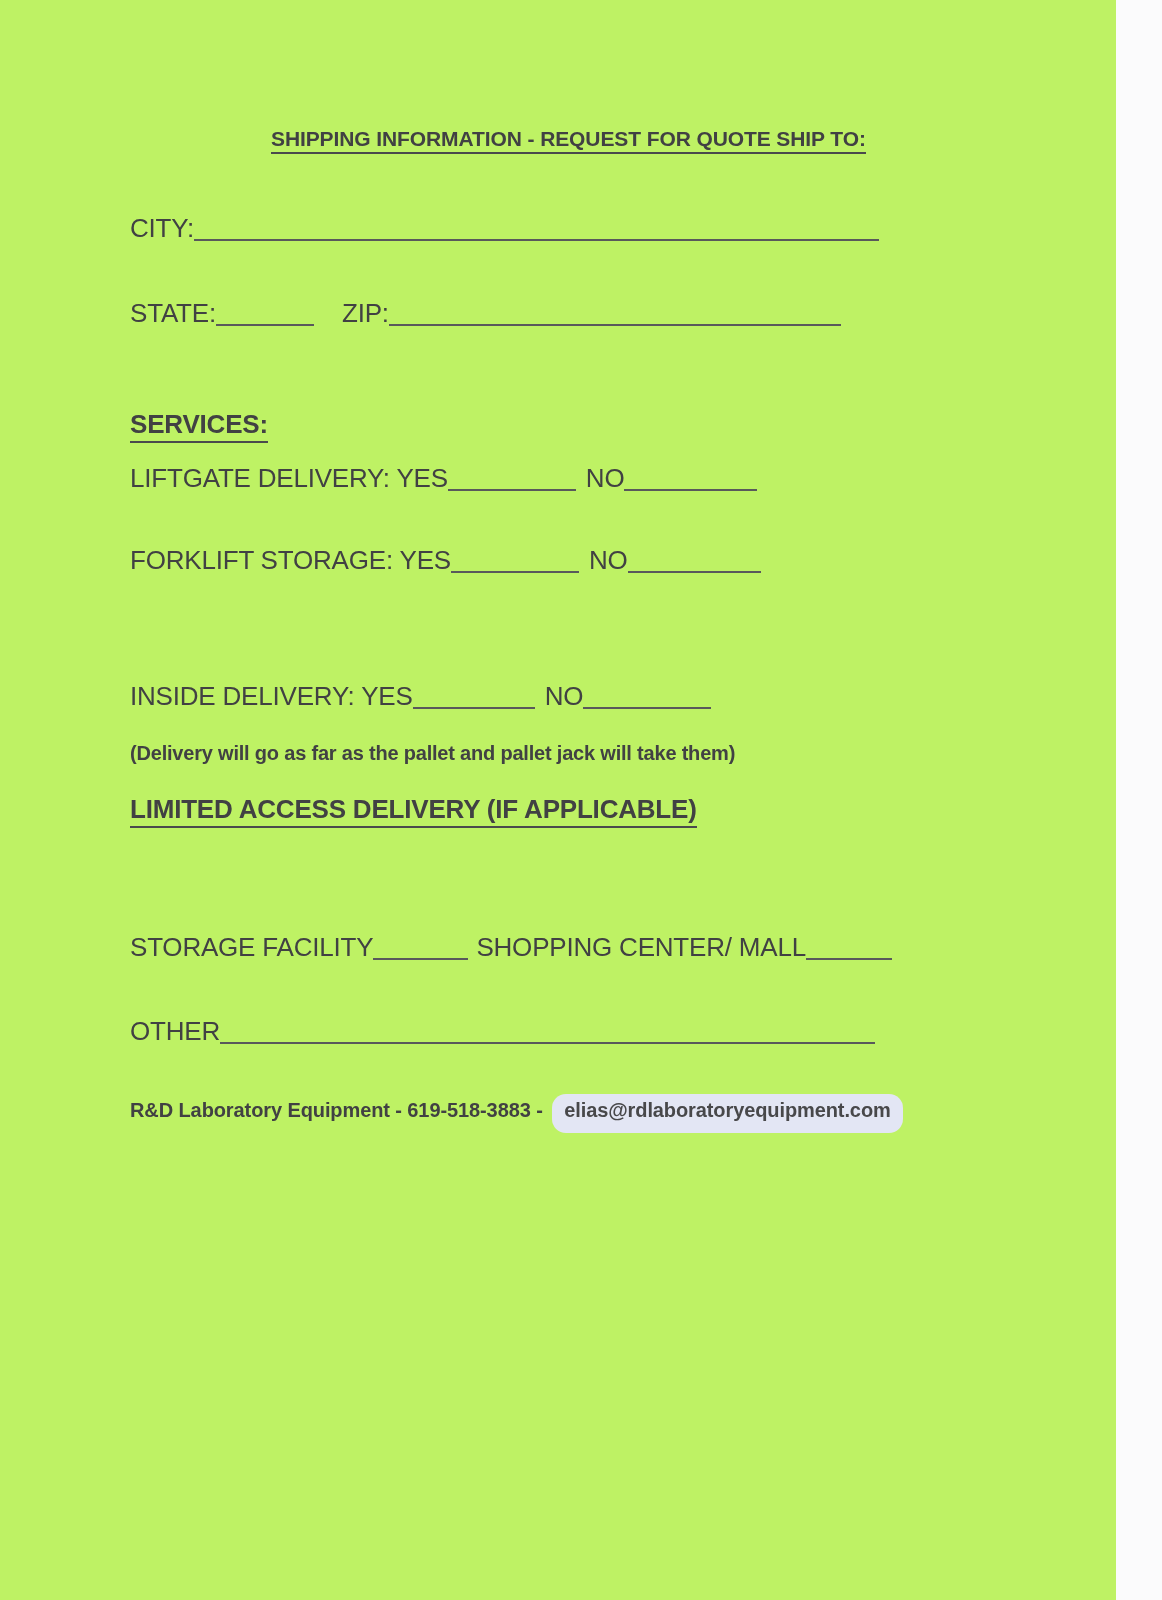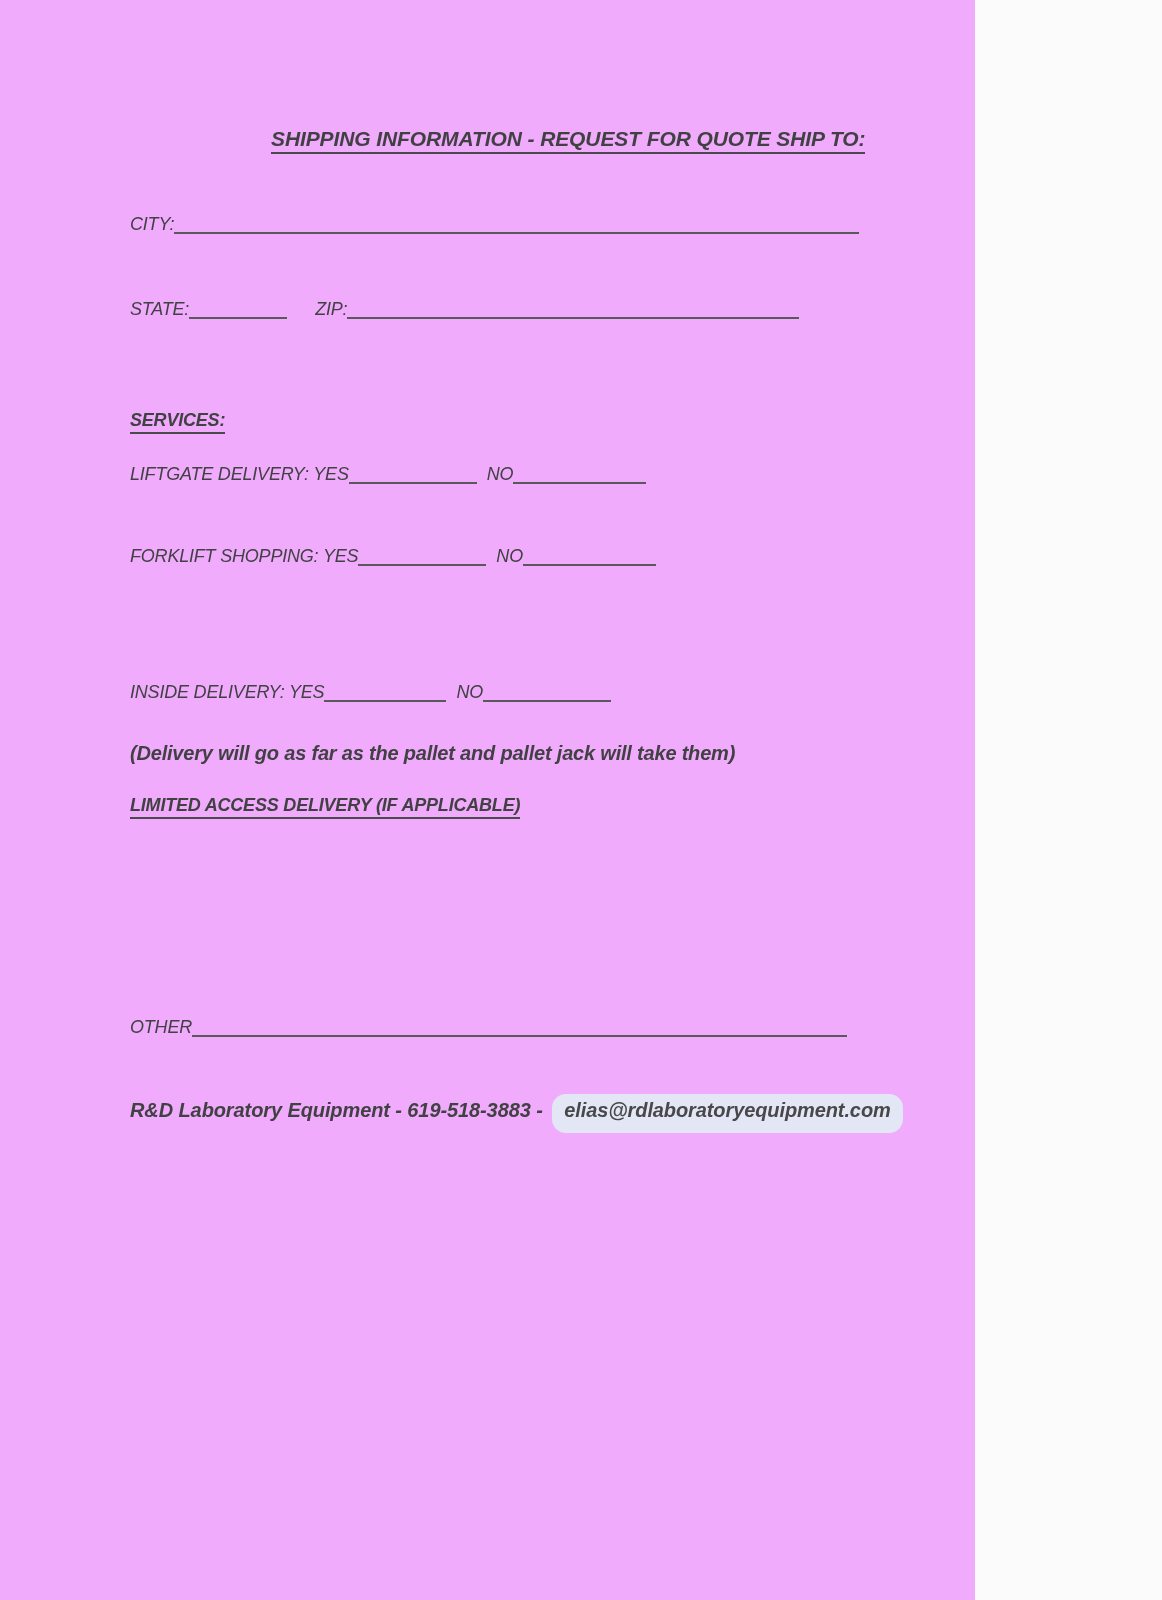--- a/index.html
+++ b/index.html
@@ -2,32 +2,31 @@
 <html><head>
 <meta charset="utf-8">
 <style>
   html, body {
     margin: 0;
     padding: 0;
     background: #fbfbfc;
   }
   .page {
     position: relative;
-    width: 975px;
+    width: 1116px;
     height: 1600px;
-    background: #f0abfc;
+    background: #bef264;
     font-family: "Liberation Sans", "DejaVu Sans", sans-serif;
     color: #414143;
     overflow: hidden;
-    font-style: italic;
   }
   .row {
     position: absolute;
     left: 130px;
-    font-size: 18px;
+    font-size: 26px;
     letter-spacing: -0.2px;
     white-space: nowrap;
     line-height: 1.15;
   }
   .b { font-weight: bold; }
   .u {
     border-bottom: 2px solid #4a4a4c;
     padding-bottom: 2px;
   }
   
@@ -75,39 +74,42 @@
   <div class="row" style="top:410px;text-align:center;">
     <span class="b u">SERVICES:</span>
   </div>
 
   <div class="row" style="top:464px;">
     <span>LIFTGATE DELIVERY:</span>
     <span>YES</span><span class="hl" style="width:128px;"></span><span class="svc-no">NO</span><span class="hl" style="width:133px;"></span>
   </div>
 
   <div class="row" style="top:546px;">
-    <span>FORKLIFT SHOPPING:</span>
+    <span>FORKLIFT STORAGE:</span>
     <span>YES</span><span class="hl" style="width:128px;"></span><span class="svc-no">NO</span><span class="hl" style="width:133px;"></span>
   </div>
 
 
   <div class="row" style="top:682px;text-align:right;">
     <span>INSIDE DELIVERY:</span>
     <span>YES</span><span class="hl" style="width:122px;"></span><span class="svc-no">NO</span><span class="hl" style="width:128px;"></span>
   </div>
 
   <div class="row note-row" style="top:742px;">
     <span class="b">(Delivery will go as far as the pallet and pallet jack will take them)</span>
   </div>
 
   <div class="row" style="top:795px;">
     <span class="b u">LIMITED ACCESS DELIVERY (IF APPLICABLE)</span>
   </div>
 
 
+  <div class="row" style="top:933px;">
+    <span>STORAGE FACILITY</span><span class="hl gap8" style="width:95px;"></span><span>SHOPPING CENTER/ MALL</span><span class="hl" style="width:86px;"></span>
+  </div>
 
   <div class="row" style="top:1017px;">
     <span>OTHER</span><span class="hl" style="width:655px;"></span>
   </div>
 
   <div class="row footer-row" style="top:1099px;">
     <span class="b">R&amp;D Laboratory Equipment</span>
     <span class="b">-</span>
     <span class="b">619-518-3883</span>
     <span class="b">-</span>

